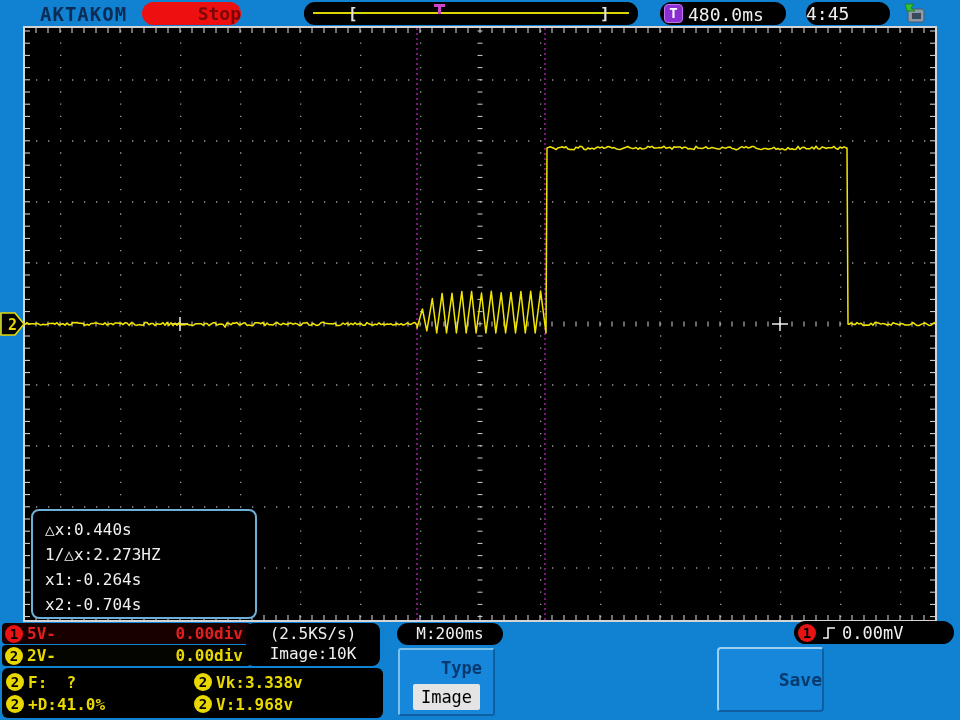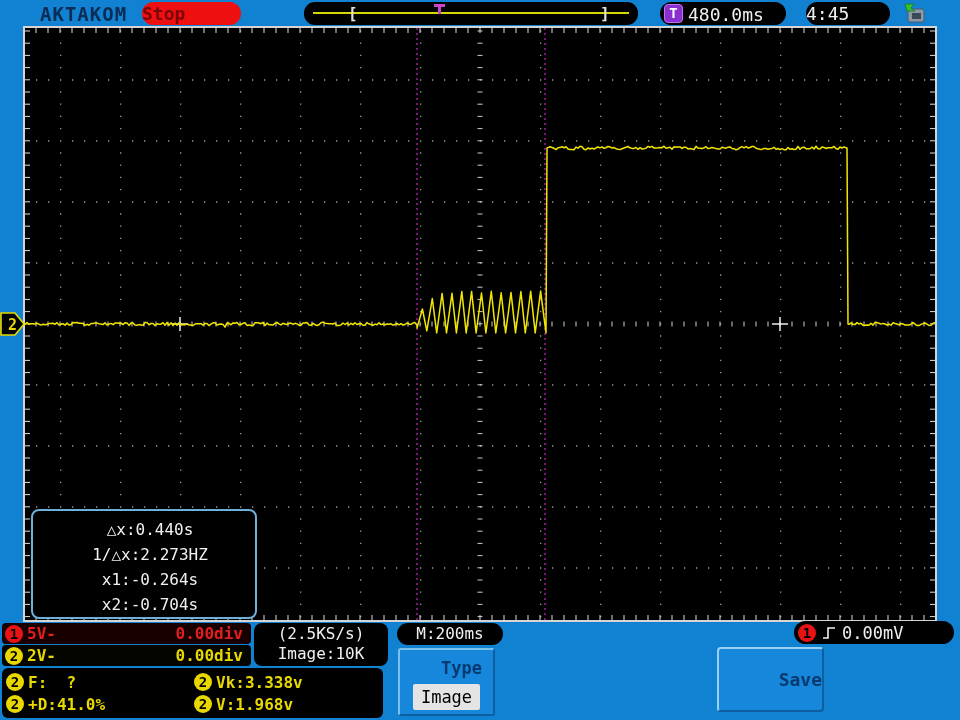--- a/index.html
+++ b/index.html
@@ -7,21 +7,21 @@
   body {
     position:relative; width:960px; height:720px;
     background:#1181d2;
     font-family:"DejaVu Sans Mono","Liberation Mono",monospace;
   }
   .abs { position:absolute; }
 
   
   .brand { left:40px; top:3px; font-size:19px; font-weight:bold; color:#0a2c55; letter-spacing:1px; }
   .stop-pill { left:142px; top:2px; width:99px; height:23px; background:#ee1010; border-radius:12px;
-    text-align:left; line-height:23px; font-size:18px; font-weight:bold; color:#7d0505; cursor:pointer; }
+    text-align:right; line-height:23px; font-size:18px; font-weight:bold; color:#7d0505; cursor:pointer; }
   .trigbar { left:304px; top:2px; width:334px; height:23px; background:#000; border-radius:11px; }
   .trig-line { position:absolute; left:9px; right:9px; top:10px; height:2px; background:#d8d800; }
   .brk { position:absolute; top:2px; font-size:16px; color:#e0e0e0; font-weight:bold; }
   .tmark { position:absolute; left:130px; top:2px; width:11px; height:11px; }
   .tmark .bar { width:11px; height:3px; background:#cc44cc; }
   .tmark .stem { width:3px; height:7px; background:#cc44cc; margin:0 auto; }
   .tpill { left:660px; top:2px; width:126px; height:23px; background:#000; border-radius:12px; color:#f0f0f0; }
   .tbadge { position:absolute; left:4px; top:2px; width:19px; height:19px; background:#8a2fd0; border:1px solid #c070f0;
     border-radius:4px; color:#fff; font-size:14px; font-weight:bold; text-align:center; line-height:17px; }
   .tpill .txt { position:absolute; left:28px; top:2px; font-size:18px; }
@@ -29,42 +29,42 @@
     color:#f0f0f0; text-align:left; line-height:23px; font-size:18px; }
 
   
   .grid-frame { left:23px; top:26px; width:914px; height:596px; background:#000;
     border:2px solid #d4d4d4; }
   .ch2-tag { left:0px; top:311px; width:26px; height:26px; }
 
   
   .cursor-box { left:31px; top:509px; width:226px; height:110px; background:#000;
     border:2px solid #6fb0d8; border-radius:8px; padding:6px 0 0 12px; }
-  .cursor-box div { color:#f0f0f0; font-size:16px; line-height:25px; white-space:pre;text-align:center; }
+  .cursor-box div { color:#f0f0f0; font-size:16px; line-height:25px; white-space:pre; }
 
   
   .badge { display:inline-block; width:18px; height:18px; border-radius:50%; color:#000;
     font-weight:bold; font-size:14px; text-align:center; line-height:18px; flex:0 0 18px; }
   .badge.r { background:#e81414; }
   .badge.y { background:#e8d800; }
 
   .chrow { left:2px; width:249px; height:21px; border-radius:4px; background:#0a0000;
     display:flex; align-items:center; padding:0 8px 0 3px; font-size:16px; font-weight:bold; }
   .chrow.c1 { top:623px; color:#e02020; background:#180000; }
   .chrow.c2 { top:645px; color:#e8d800; background:#050500; }
   .chrow .scale { margin-left:4px; }
   .chrow .off { margin-left:auto; }
 
   .measbox { left:2px; top:668px; width:381px; height:50px; background:#000; border-radius:6px; padding:3px 0 0 4px; }
   .mrow { display:flex; align-items:center; height:22px; }
   .mcell { display:flex; align-items:center; font-size:16px; font-weight:bold; color:#e8d800; }
   .mcell.w1 { width:188px; }
   .mcell .mtext { margin-left:4px; white-space:pre; }
 
-  .samplebox { left:254px; top:623px; width:134px; height:43px; background:#000; border-radius:8px;
+  .samplebox { left:246px; top:623px; width:134px; height:43px; background:#000; border-radius:8px;
     color:#f0f0f0; font-size:16px; text-align:center; padding-top:1px; line-height:20px; }
   .mpill { left:397px; top:623px; width:106px; height:22px; background:#000; border-radius:11px;
     color:#f0f0f0; font-size:16px; text-align:center; line-height:22px; }
 
   .typepanel { left:398px; top:648px; width:97px; height:68px; background:#1787dc;
     border:2px solid; border-color:#7cc0ec #0d5fa0 #0d5fa0 #7cc0ec; border-radius:3px;
     text-align:center; cursor:pointer; }
   .typepanel .tlabel { margin-top:8px; font-size:17px; font-weight:bold; color:#083a70;padding-left:30px; }
   .typepanel .tvalue { display:inline-block; margin-top:6px; padding:3px 8px; background:#e4e4e4;
     color:#000; font-size:17px; border-radius:2px; }

